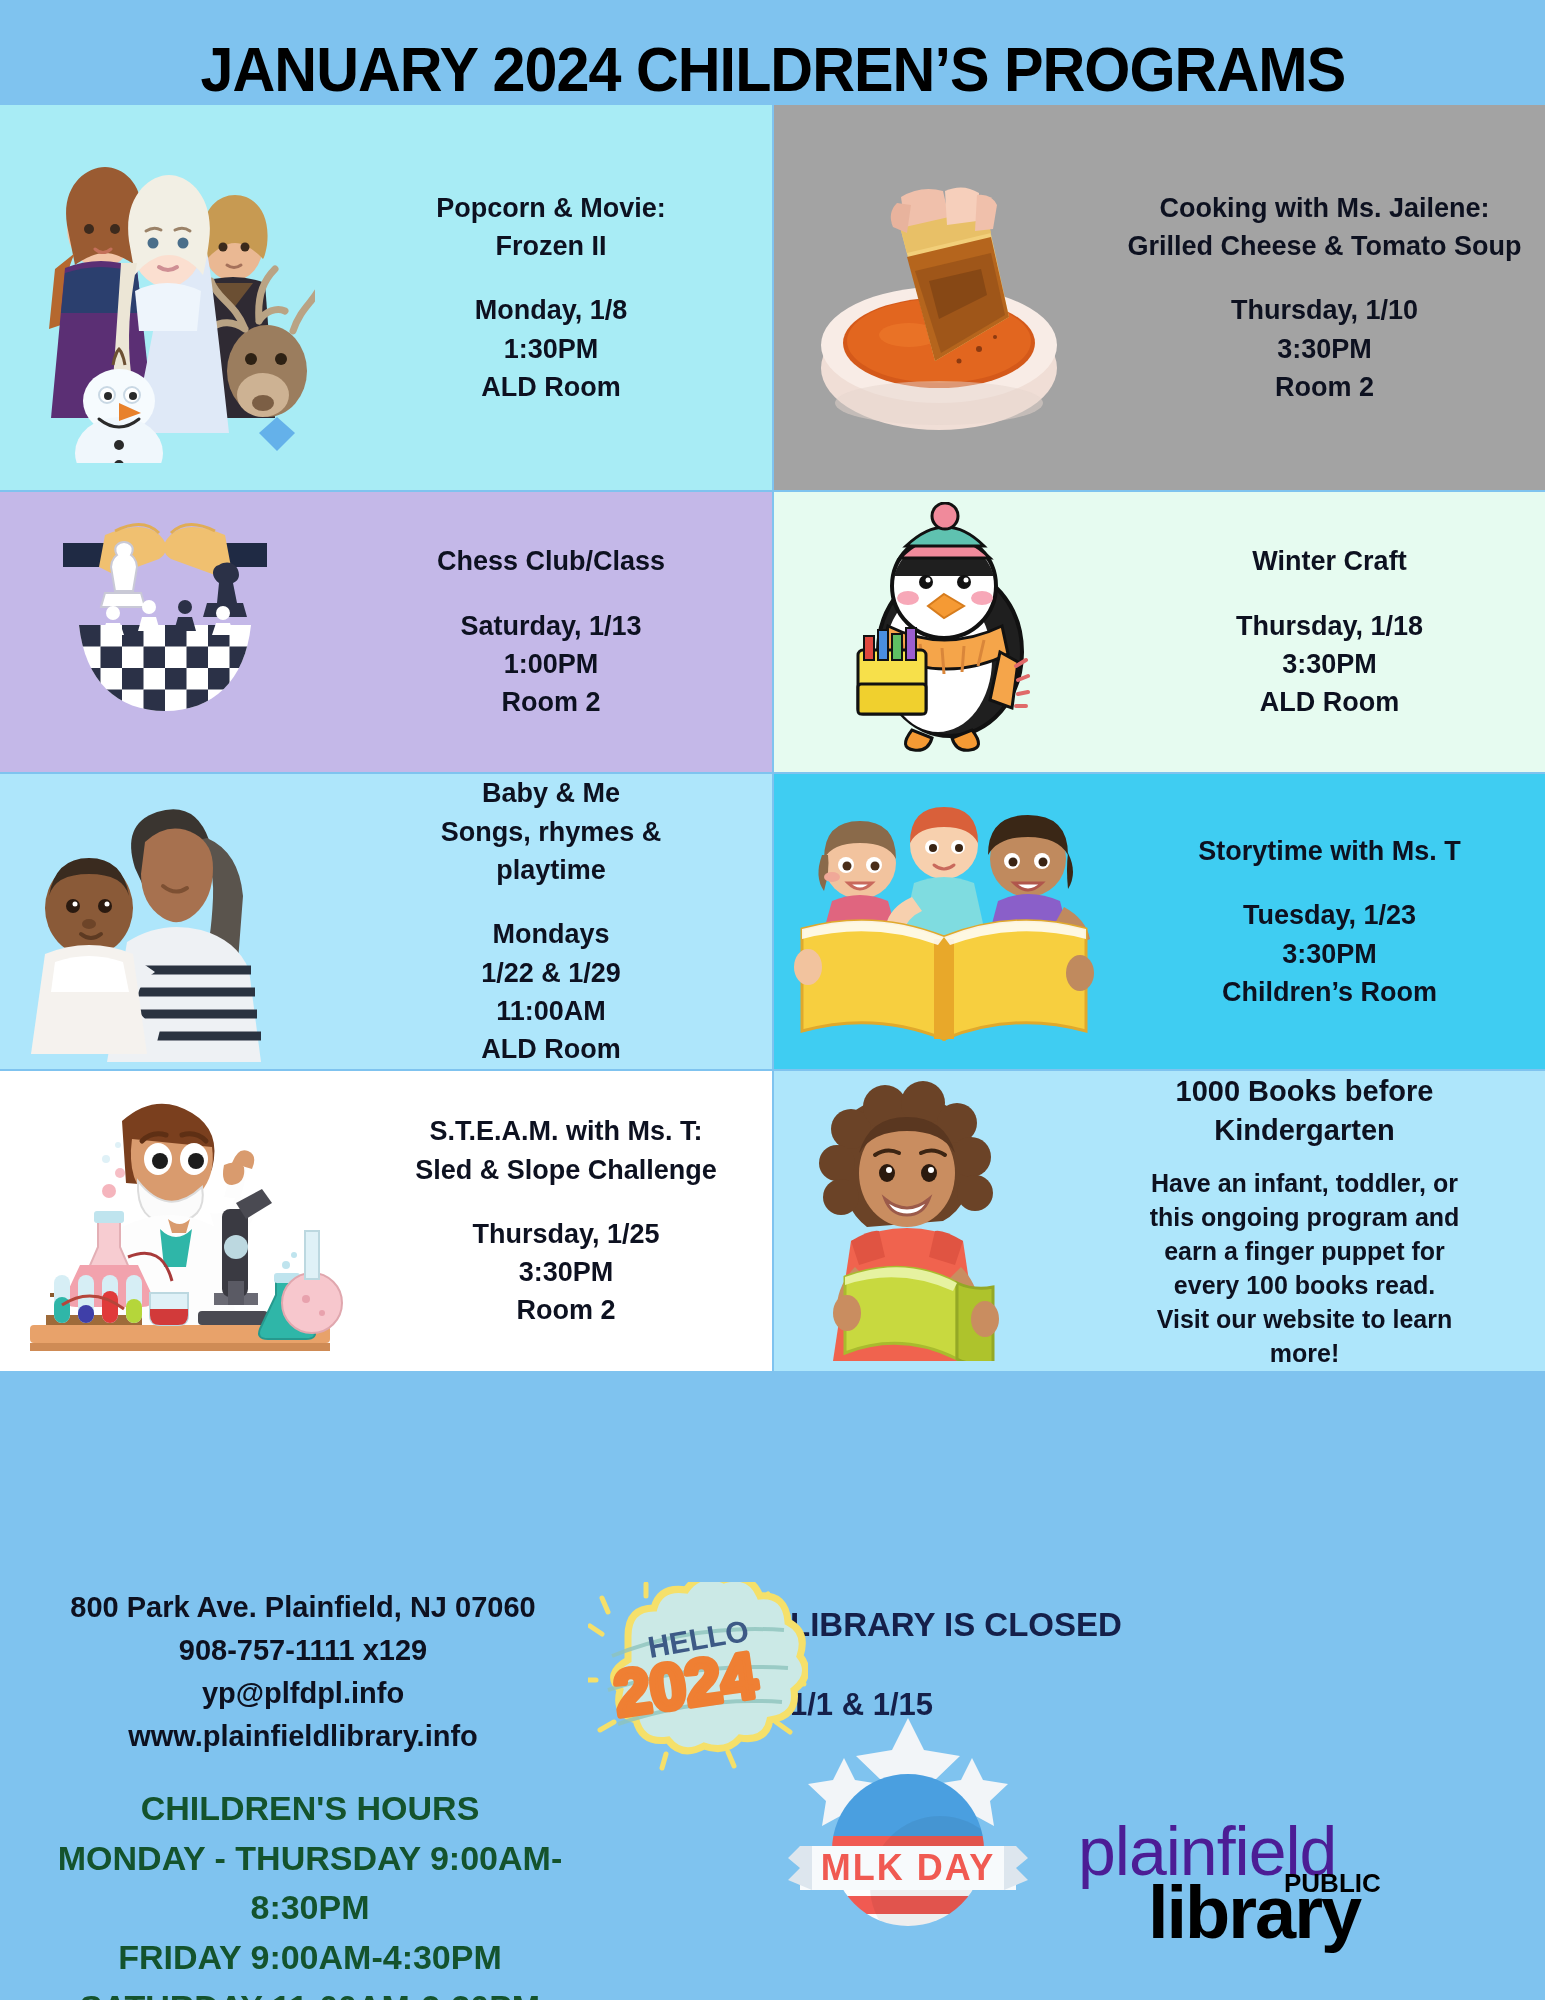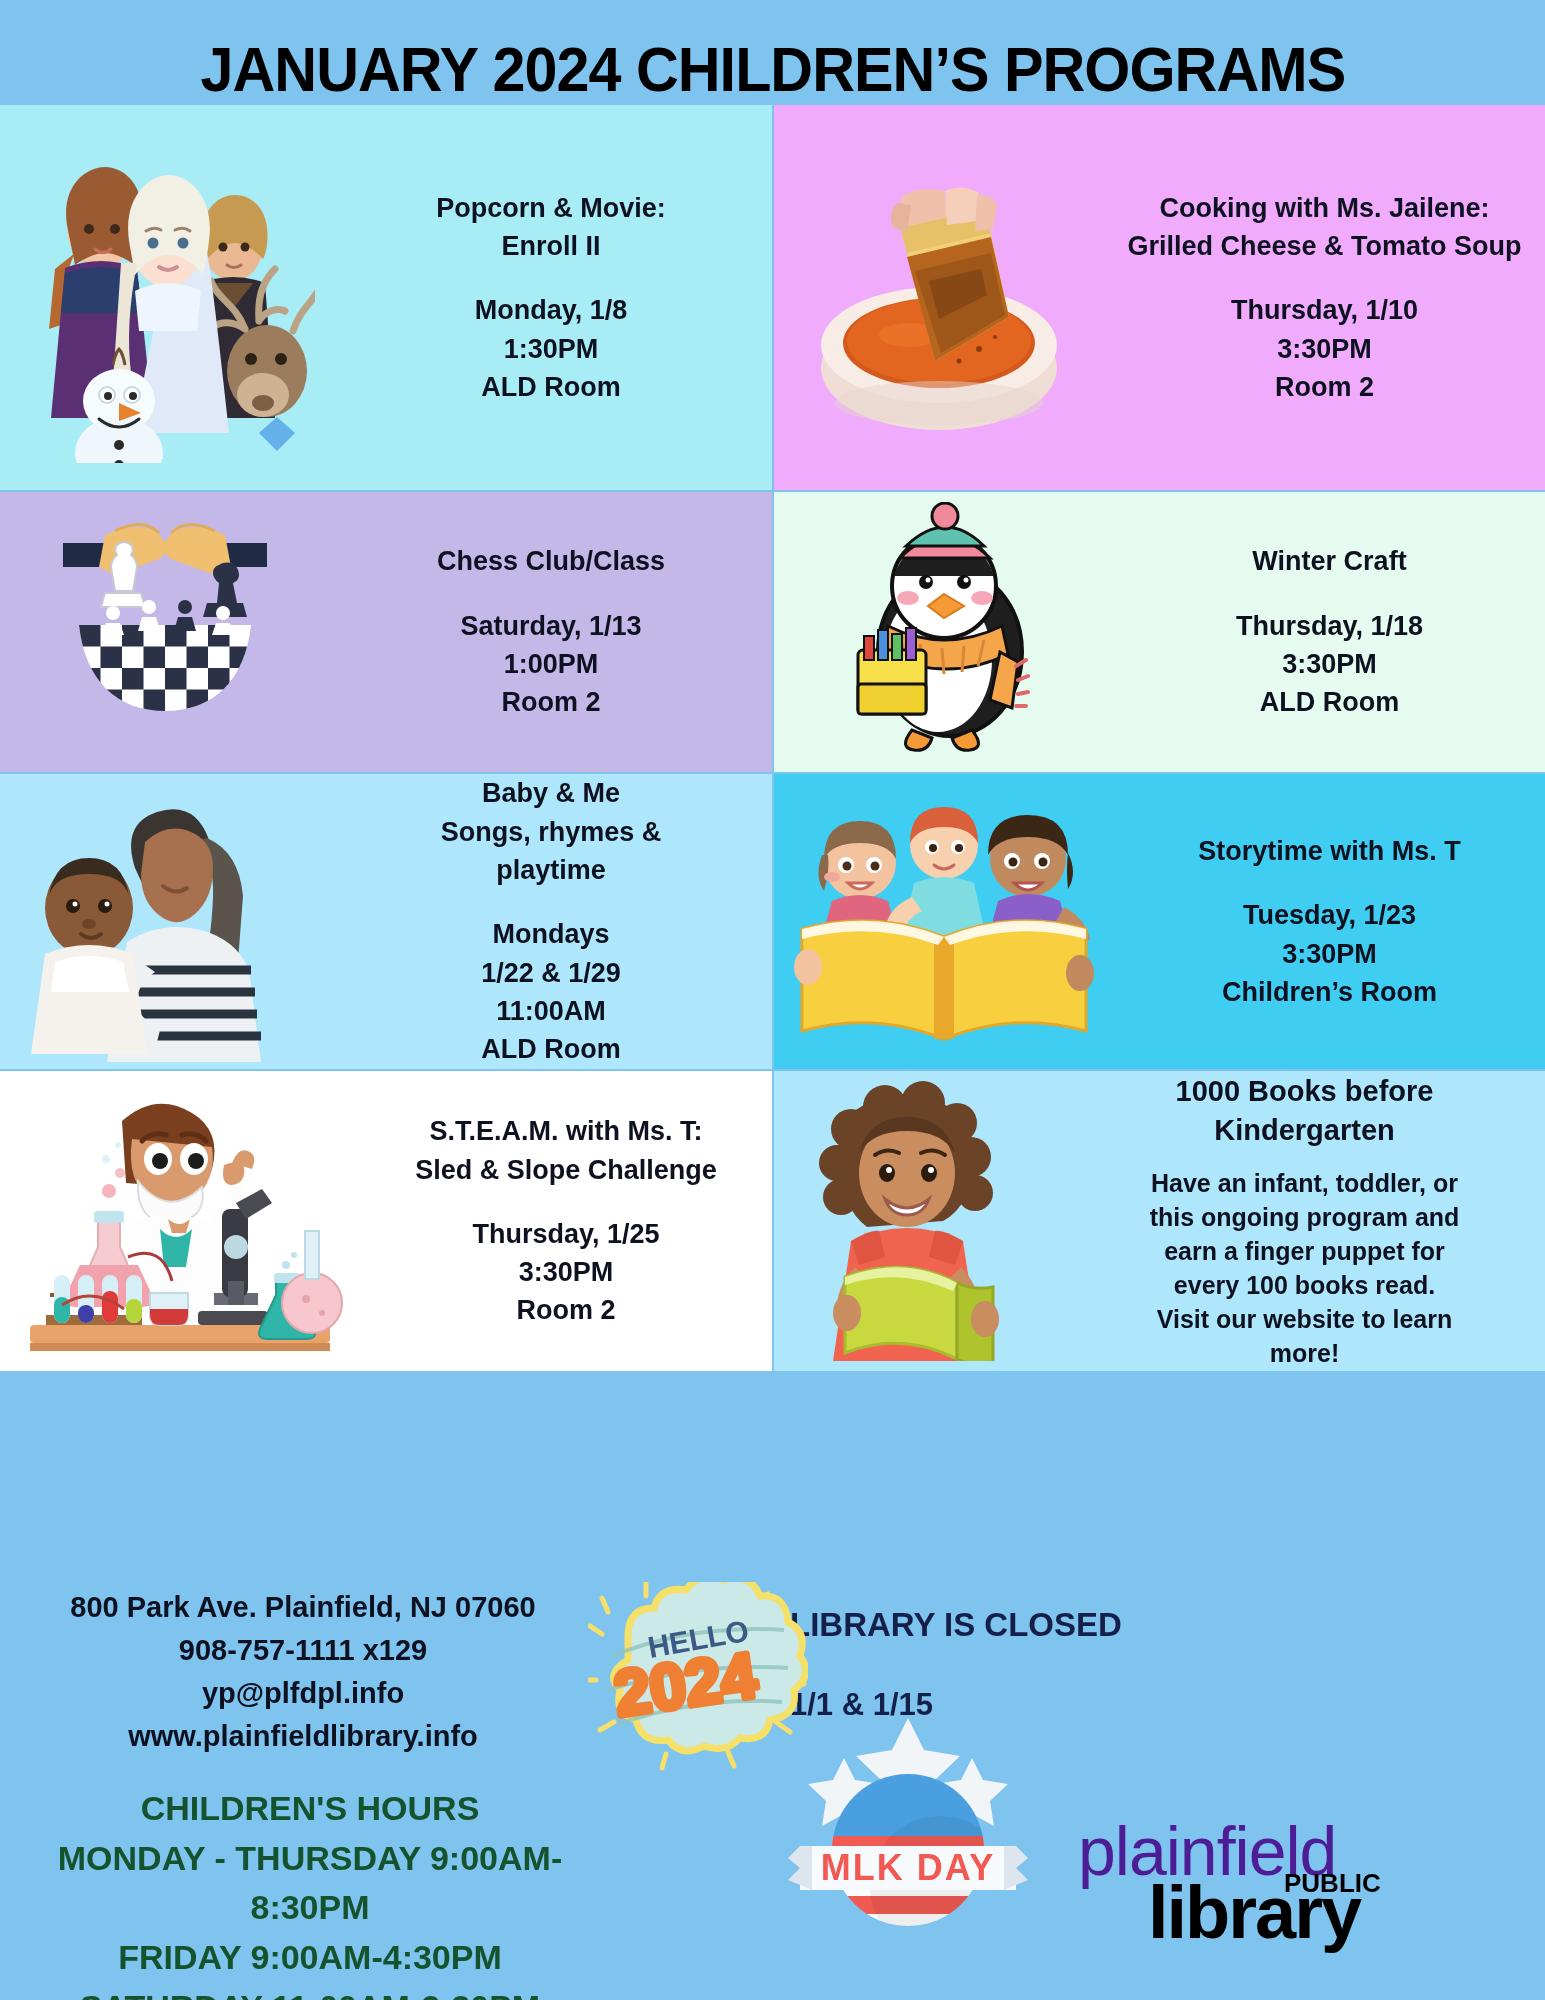--- a/index.html
+++ b/index.html
@@ -158,29 +158,29 @@
           <path d="M84 286q20 16 40 0" stroke="#2a2a2a" stroke-width="3" fill="none" stroke-linecap="round"></path>
           <circle cx="104" cy="312" r="5" fill="#2a2a2a"></circle>
             <circle cx="104" cy="332" r="5" fill="#2a2a2a"></circle>
           <path d="M98 232c2-12 6-16 6-16s4 4 6 16" stroke="#6d5033" stroke-width="3" fill="none"></path>
 
           <path d="M244 300l18-16 18 16-18 18z" fill="#58a7e8" opacity="0.85"></path>
         </svg>
       </div>
       <div class="txt">
         <span class="ttl">Popcorn &amp; Movie:</span>
-        <span class="ttl">Enroll II</span>
+        <span class="ttl">Frozen II</span>
         <span class="gap"></span>
         <span class="ln">Monday, 1/8</span>
         <span class="ln">1:30PM</span>
         <span class="ln">ALD Room</span>
       </div>
     </div>
 
-    <div class="cell right r1" style="background:#f0abfc">
+    <div class="cell right r1" style="background:#a3a3a3">
       <div class="art" style="width:330px;height:385px">
         <svg width="300" height="290" viewBox="0 0 300 290">
           <ellipse cx="150" cy="215" rx="118" ry="62" fill="#f0ded6"></ellipse>
           <ellipse cx="150" cy="192" rx="118" ry="58" fill="#f8ece6"></ellipse>
           <ellipse cx="150" cy="190" rx="96" ry="45" fill="#d4591a"></ellipse>
           <ellipse cx="150" cy="188" rx="92" ry="42" fill="#e2661f"></ellipse>
           <ellipse cx="120" cy="182" rx="30" ry="12" fill="#ef7a2c" opacity="0.6"></ellipse>
           <circle cx="190" cy="196" r="3" fill="#8d3a10"></circle>
           <circle cx="170" cy="208" r="2.5" fill="#8d3a10"></circle>
           <circle cx="206" cy="184" r="2" fill="#8d3a10"></circle>

